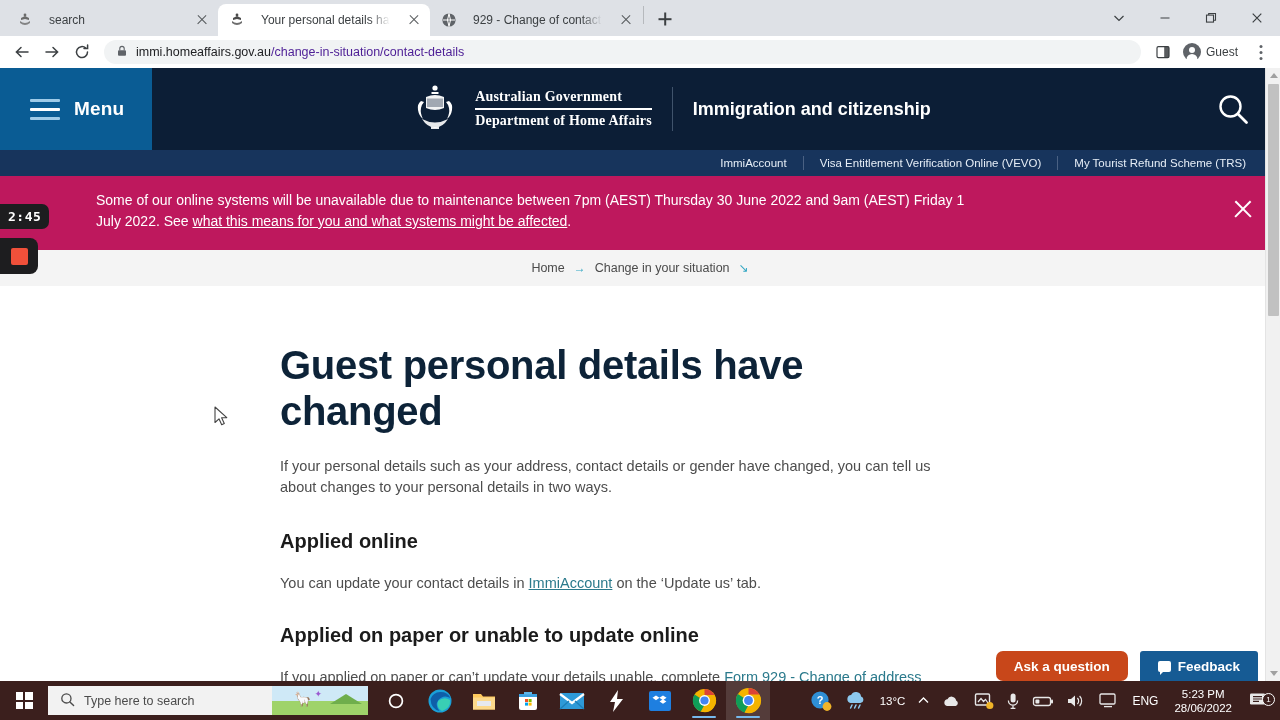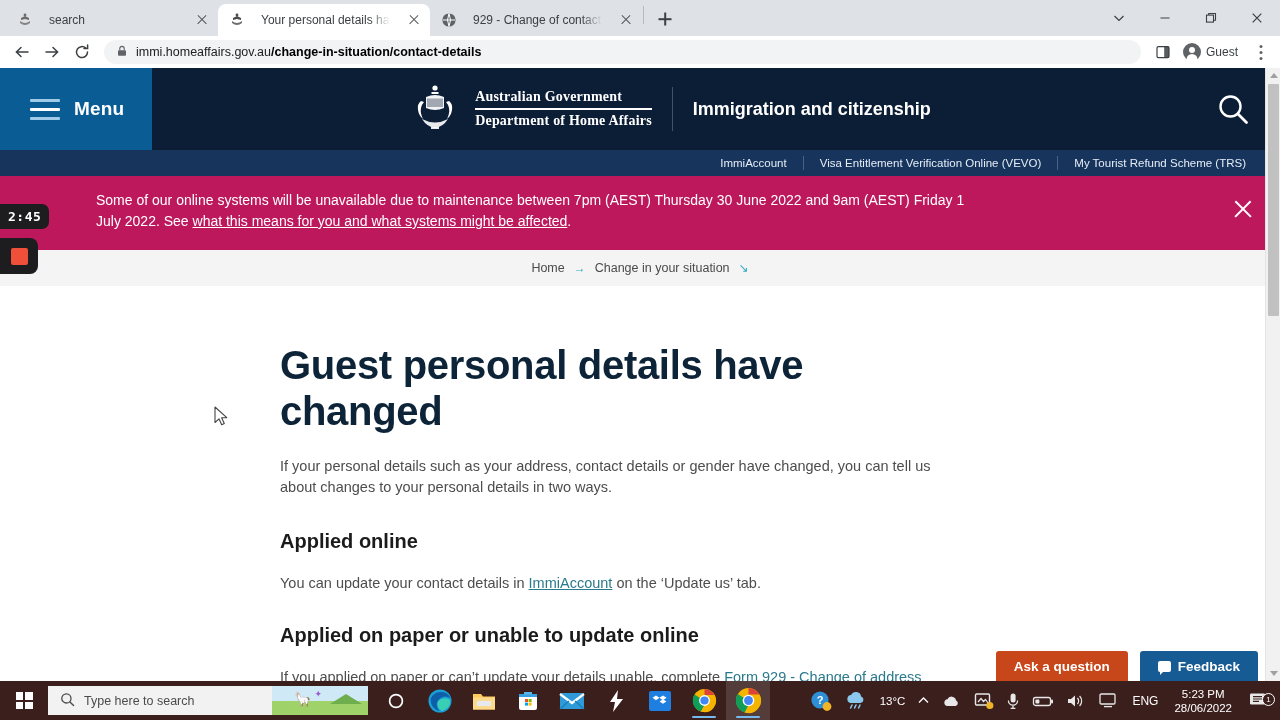--- a/index.html
+++ b/index.html
@@ -55,21 +55,21 @@
   }
   .navbtn { width: 28px; height: 28px; position: relative; flex: 0 0 28px; }
   .navbtn svg { position: absolute; left: 50%; top: 50%; transform: translate(-50%,-50%); }
   .omnibox {
     flex: 1 1 auto; height: 24px; background: #f1f3f4; border-radius: 13px;
     display: flex; align-items: center; padding: 0 12px; gap: 8px; margin: 0 6px;
     font-size: 12.5px; color: #202124;
   }
   .omnibox .url { white-space: nowrap; overflow: hidden; }
   .omnibox .url .dom { color: #202124; }
-  .omnibox .url .path { color: #000000; font-weight: bold; }
+  .omnibox .url .path { color: #4c1d95; }
   .tb-right { display: flex; align-items: center; gap: 2px; }
   .guest-pill {
     display: flex; align-items: center; gap: 5px; height: 26px;
     padding: 0 10px 0 4px; border-radius: 13px; font-size: 12px; color: #3c4043;
   }
   .guest-av { width: 18px; height: 18px; border-radius: 50%; background: #5f6368; position: relative; }
   .guest-av::before {
     content:""; position:absolute; left:50%; top:4px; width:6px; height:6px; border-radius:50%;
     background:#fff; transform: translateX(-50%);
   }
@@ -152,21 +152,21 @@
   p.body { font-size: 14.5px; line-height: 21px; color: #4d4d4d; margin-bottom: 30px; }
   p.body a, .lede a { color: #2b7a8c; text-decoration: underline; }
 
   
   .fab-row { position: absolute; right: 22px; bottom: 0; display: flex; align-items: flex-end; }
   .fab {
     height: 30px; display: flex; align-items: center; gap: 7px;
     padding: 0 18px; color: #fff; font-size: 13.5px; font-weight: 700;
     border-radius: 3px 3px 0 0;
   }
-  .fab.ask { background: #c8471a; }
+  .fab.ask { background: #c8471a; border-radius: 7px; }
   .fab.feedback { background: #165b94; margin-left: 12px; }
   .fb-icon { width: 13px; height: 11px; background: #fff; border-radius: 2px; position: relative; }
   .fb-icon::after {
     content: ""; position: absolute; left: 2px; bottom: -3px; border-left: 4px solid #fff;
     border-bottom: 4px solid transparent; border-right: 3px solid transparent;
   }
 
   
   .pg-scroll { position: absolute; right: 0; top: 68px; width: 15px; height: 613px; background: #f1f1f1; border-left: 1px solid #e4e4e4; }
   .pg-scroll .track-top, .pg-scroll .track-bot {

